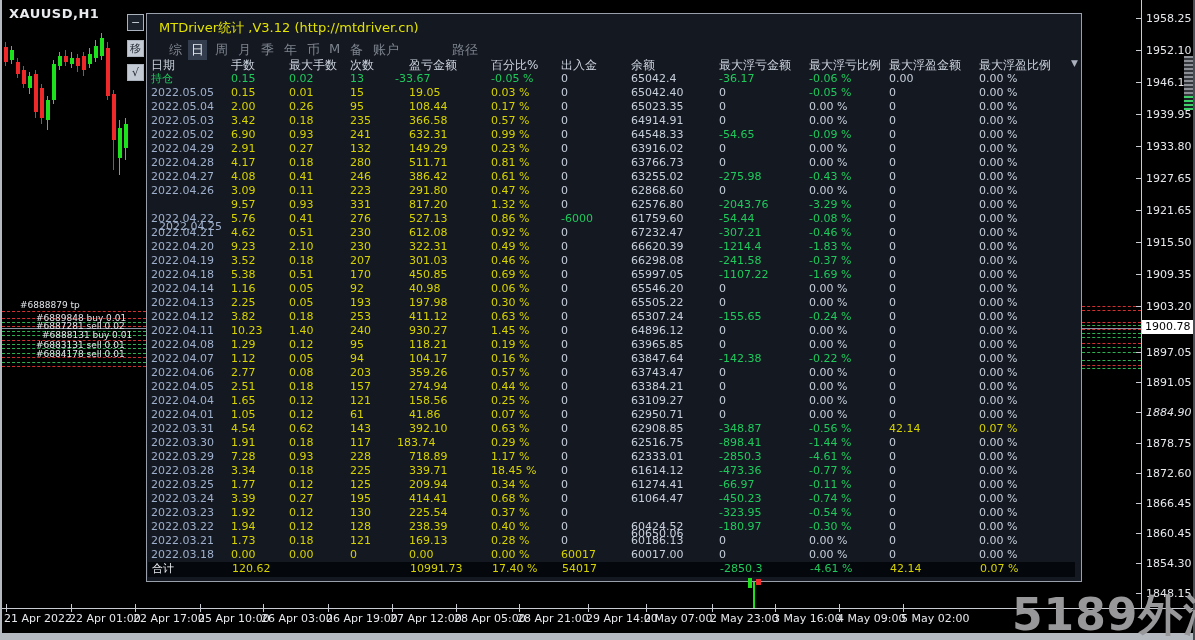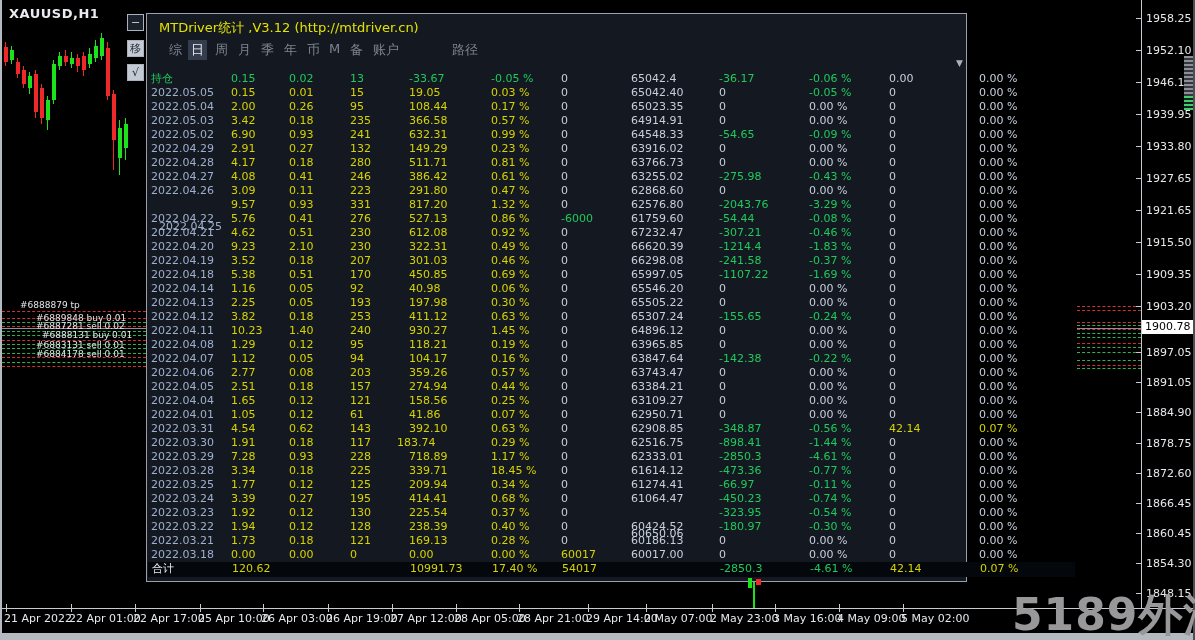--- a/index.html
+++ b/index.html
@@ -13,21 +13,21 @@
   
   .symbol{left:9px;top:6px;color:#e9ebef;font-size:13px;font-weight:bold;letter-spacing:.5px;z-index:5;}
   
   #candles,.hline,.order-label{z-index:3;}
   .candle-wick{position:absolute;width:1px;}
   .candle-body{position:absolute;width:4px;}
   .hline{position:absolute;height:0;border-top:1px dashed;}
   .hline.solid{border-top-style:solid;}
   .order-label{position:absolute;color:#e2e6ea;font-size:9px;white-space:nowrap;}
   
-  #panel{left:146px;top:13px;width:821px;height:569px;background:#141821;
+  #panel{left:146px;top:13px;width:936px;height:569px;background:#141821;
          border:1px solid #99a0ab;box-sizing:border-box;z-index:10;}
   .panel-title{position:absolute;left:12px;top:5px;color:#e3e300;font-size:13px;white-space:nowrap;}
   #tabbar{position:absolute;left:0;top:24px;width:100%;height:22px;}
   .tab{position:absolute;top:2px;color:#7d848e;font-size:13px;padding:1px 3px;cursor:default;}
   .tab.active{background:#333d4d;color:#e8ebf0;}
   #grid-header .cell{color:#ccd3de;font-size:12px;}
   .row{position:absolute;left:0;width:100%;height:14px;}
   .cell{position:absolute;white-space:nowrap;font-size:11px;line-height:14px;}
   .c-date{color:#9fb0cc;} .c-yellow{color:#d6d300;} .c-green{color:#1fc95c;}
   .c-silver{color:#c7cfdb;} .c-white{color:#eceef2;}
@@ -156,27 +156,41 @@
         <div class="tab" style="left: 65px;">周</div>
         <div class="tab" style="left: 88px;">月</div>
         <div class="tab" style="left: 111px;">季</div>
         <div class="tab" style="left: 134px;">年</div>
         <div class="tab" style="left: 157px;">币</div>
         <div class="tab" style="left: 179px;">M</div>
         <div class="tab" style="left: 200px;">备</div>
         <div class="tab" style="left: 223px;">账户</div>
         <div class="tab" style="left: 302px;">路径</div>
       </div>
+    <div id="grid-header" style="position: absolute; left: 0px; top: 44px; width: 100%; height: 14px;">
+        <div class="cell" style="left: 4px;">日期</div>
+        <div class="cell" style="left: 84px;">手数</div>
+        <div class="cell" style="left: 142px;">最大手数</div>
+        <div class="cell" style="left: 203px;">次数</div>
+        <div class="cell" style="left: 262px;">盈亏金额</div>
+        <div class="cell" style="left: 344px;">百分比%</div>
+        <div class="cell" style="left: 414px;">出入金</div>
+        <div class="cell" style="left: 484px;">余额</div>
+        <div class="cell" style="left: 572px;">最大浮亏金额</div>
+        <div class="cell" style="left: 662px;">最大浮亏比例</div>
+        <div class="cell" style="left: 742px;">最大浮盈金额</div>
+        <div class="cell" style="left: 832px;">最大浮盈比例</div>
+      </div>
     <div id="grid-rows">
         <div class="row" style="top: 58px;">
           <div class="cell c-green" style="left: 4px;">持仓</div>
           <div class="cell c-green" style="left: 84px;">0.15</div>
           <div class="cell c-green" style="left: 142px;">0.02</div>
           <div class="cell c-green" style="left: 203px;">13</div>
-          <div class="cell c-green" style="left: 262px;">-33.67</div>
+          <div class="cell c-green" style="left: 248px;">-33.67</div>
           <div class="cell c-green" style="left: 344px;">-0.05 %</div>
           <div class="cell c-silver" style="left: 414px;">0</div>
           <div class="cell c-silver" style="left: 484px;">65042.4</div>
           <div class="cell c-green" style="left: 572px;">-36.17</div>
           <div class="cell c-green" style="left: 662px;">-0.06 %</div>
           <div class="cell c-silver" style="left: 742px;">0.00</div>
           <div class="cell c-silver" style="left: 832px;">0.00 %</div>
         </div>
         <div class="row" style="top: 72px;">
           <div class="cell c-date" style="left: 4px;">2022.05.05</div>
@@ -693,21 +707,21 @@
       <div class="price-label" style="top: 236px;">1915.50</div>
       <div class="price-tick" style="top: 242px;"></div>
       <div class="price-label" style="top: 268px;">1909.35</div>
       <div class="price-tick" style="top: 274px;"></div>
       <div class="price-label" style="top: 300px;">1903.20</div>
       <div class="price-tick" style="top: 306px;"></div>
       <div class="price-label" style="top: 346px;">1897.05</div>
       <div class="price-tick" style="top: 352px;"></div>
       <div class="price-label" style="top: 376px;">1891.05</div>
       <div class="price-tick" style="top: 382px;"></div>
-      <div class="price-label" style="top: 406px;">1884.90</div>
+      <div class="price-label" style="top: 406px; font-style: italic;">1884.90</div>
       <div class="price-tick" style="top: 412px;"></div>
       <div class="price-label" style="top: 437px;">1878.75</div>
       <div class="price-tick" style="top: 443px;"></div>
       <div class="price-label" style="top: 467px;">1872.60</div>
       <div class="price-tick" style="top: 473px;"></div>
       <div class="price-label" style="top: 497px;">1866.45</div>
       <div class="price-tick" style="top: 503px;"></div>
       <div class="price-label" style="top: 527px;">1860.45</div>
       <div class="price-tick" style="top: 533px;"></div>
       <div class="price-label" style="top: 557px;">1854.30</div>

